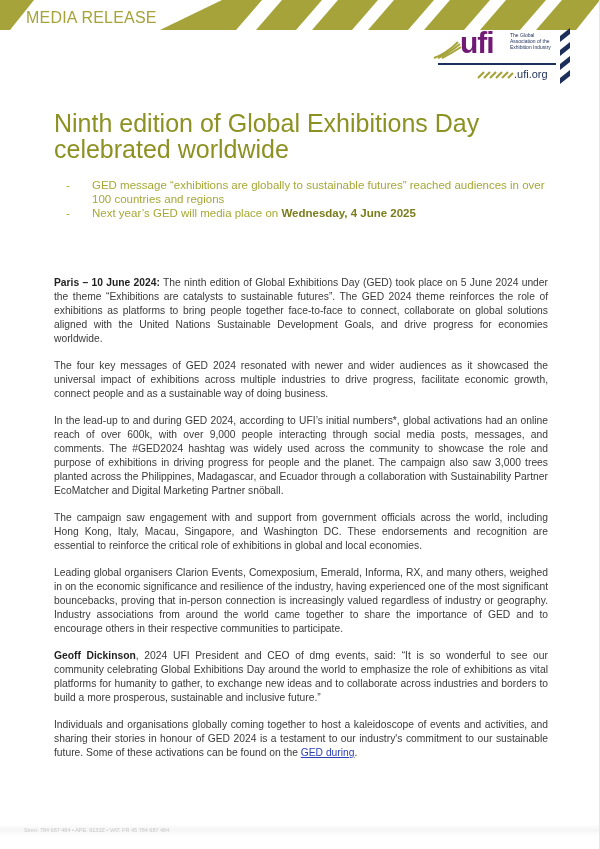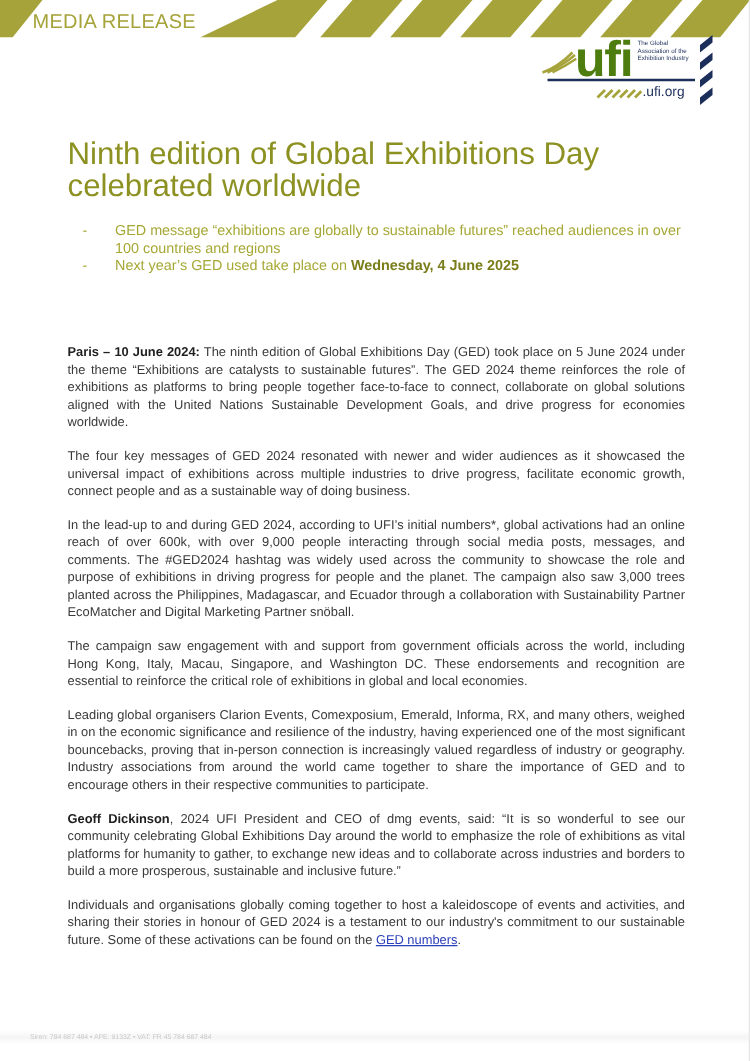--- a/index.html
+++ b/index.html
@@ -1,21 +1,21 @@
 <!DOCTYPE html>
 <html><head>
 <meta charset="utf-8">
 <style>
   html, body { margin: 0; padding: 0; background: #ffffff; }
   body { width: 600px; height: 849px; position: relative; overflow: hidden; font-family: "Liberation Sans", sans-serif; }
   .topbar { position: absolute; left: 0; top: 0; width: 600px; height: 30px; }
   .stripes { position: absolute; left: 0; top: 0; width: 600px; height: 30px; }
   .media-release { position: absolute; left: 26px; top: 9px; font-size: 16px; color: #a5a33a; letter-spacing: 0.2px; font-family: "Liberation Sans", sans-serif; }
   .logo { position: absolute; left: 430px; top: 26px; width: 150px; height: 60px; }
-  .logo .ufi { position: absolute; left: 30px; top: 0px; font-size: 40px; font-weight: bold; color: #4d7c0f; font-family: "Liberation Sans", sans-serif; letter-spacing: -1px; }
+  .logo .ufi { position: absolute; left: 30px; top: 0px; font-size: 30px; font-weight: bold; color: #701a75; font-family: "Liberation Sans", sans-serif; letter-spacing: -1px; }
   .logo .tagline { position: absolute; left: 80px; top: 6px; font-size: 5px; line-height: 6px; color: #1c2e5a; width: 46px; }
   .logo .underline { position: absolute; left: 8px; top: 37px; width: 118px; height: 2px; background: #1c2e5a; }
   .logo .site { position: absolute; left: 84px; top: 42px; font-size: 11px; color: #1c2e5a; }
   .logo svg { position: absolute; }
   h1 { position: absolute; left: 54px; top: 110px; width: 500px; margin: 0; font-weight: normal; font-size: 25px; line-height: 26px; color: #8c9122; }
   ul.bullets { position: absolute; left: 72px; top: 178px; width: 480px; margin: 0; padding: 0; list-style: none; }
   ul.bullets li { position: relative; padding-left: 20px; font-size: 11.5px; line-height: 14px; color: #a6a835; }
   ul.bullets li::before { content: "-"; position: absolute; left: -6px; color: #a6a835; }
   ul.bullets li b { color: #7a7d1a; }
   .body { position: absolute; left: 54px; top: 276px; width: 494px; }
@@ -62,28 +62,28 @@
     <polygon points="2,22 12,14 12,20 2,28" fill="#1c2e5a"></polygon>
     <polygon points="2,36 12,28 12,34 2,42" fill="#1c2e5a"></polygon>
     <polygon points="2,50 12,42 12,48 2,56" fill="#1c2e5a"></polygon>
   </svg>
 </div>
 
 <h1>Ninth edition of Global Exhibitions Day celebrated worldwide</h1>
 
 <ul class="bullets">
   <li>GED message “exhibitions are globally to sustainable futures” reached audiences in over 100 countries and regions</li>
-  <li><span>Next year’s GED used take place on </span><b>Wednesday, 4 June 2025</b></li>
+  <li><span>Next year’s GED will media place on </span><b>Wednesday, 4 June 2025</b></li>
 </ul>
 
 <div class="body">
   <p><b>Paris – 10 June 2024:</b><span> The ninth edition of Global Exhibitions Day (GED) took place on 5 June 2024 under the theme “Exhibitions are catalysts to sustainable futures”. The GED 2024 theme reinforces the role of exhibitions as platforms to bring people together face-to-face to connect, collaborate on global solutions aligned with the United Nations Sustainable Development Goals, and drive progress for economies worldwide.</span></p>
   <p>The four key messages of GED 2024 resonated with newer and wider audiences as it showcased the universal impact of exhibitions across multiple industries to drive progress, facilitate economic growth, connect people and as a sustainable way of doing business.</p>
   <p>In the lead-up to and during GED 2024, according to UFI’s initial numbers*, global activations had an online reach of over 600k, with over 9,000 people interacting through social media posts, messages, and comments. The #GED2024 hashtag was widely used across the community to showcase the role and purpose of exhibitions in driving progress for people and the planet. The campaign also saw 3,000 trees planted across the Philippines, Madagascar, and Ecuador through a collaboration with Sustainability Partner EcoMatcher and Digital Marketing Partner snöball.</p>
   <p>The campaign saw engagement with and support from government officials across the world, including Hong Kong, Italy, Macau, Singapore, and Washington DC. These endorsements and recognition are essential to reinforce the critical role of exhibitions in global and local economies.</p>
   <p>Leading global organisers Clarion Events, Comexposium, Emerald, Informa, RX, and many others, weighed in on the economic significance and resilience of the industry, having experienced one of the most significant bouncebacks, proving that in-person connection is increasingly valued regardless of industry or geography. Industry associations from around the world came together to share the importance of GED and to encourage others in their respective communities to participate.</p>
   <p><b>Geoff Dickinson</b><span>, 2024 UFI President and CEO of dmg events, said: “It is so wonderful to see our community celebrating Global Exhibitions Day around the world to emphasize the role of exhibitions as vital platforms for humanity to gather, to exchange new ideas and to collaborate across industries and borders to build a more prosperous, sustainable and inclusive future.”</span></p>
-  <p><span>Individuals and organisations globally coming together to host a kaleidoscope of events and activities, and sharing their stories in honour of GED 2024 is a testament to our industry's commitment to our sustainable future. Some of these activations can be found on the </span><a>GED numbers</a><span>.</span></p>
+  <p><span>Individuals and organisations globally coming together to host a kaleidoscope of events and activities, and sharing their stories in honour of GED 2024 is a testament to our industry's commitment to our sustainable future. Some of these activations can be found on the </span><a>GED during</a><span>.</span></p>
 </div>
 
 <div class="footer-line"></div>
 <div class="footer">Siren: 784 687 484  •  APE: 9133Z  •  VAT: FR 45 784 687 484</div>
 <div class="page-edge"></div>
 
 </body></html>

